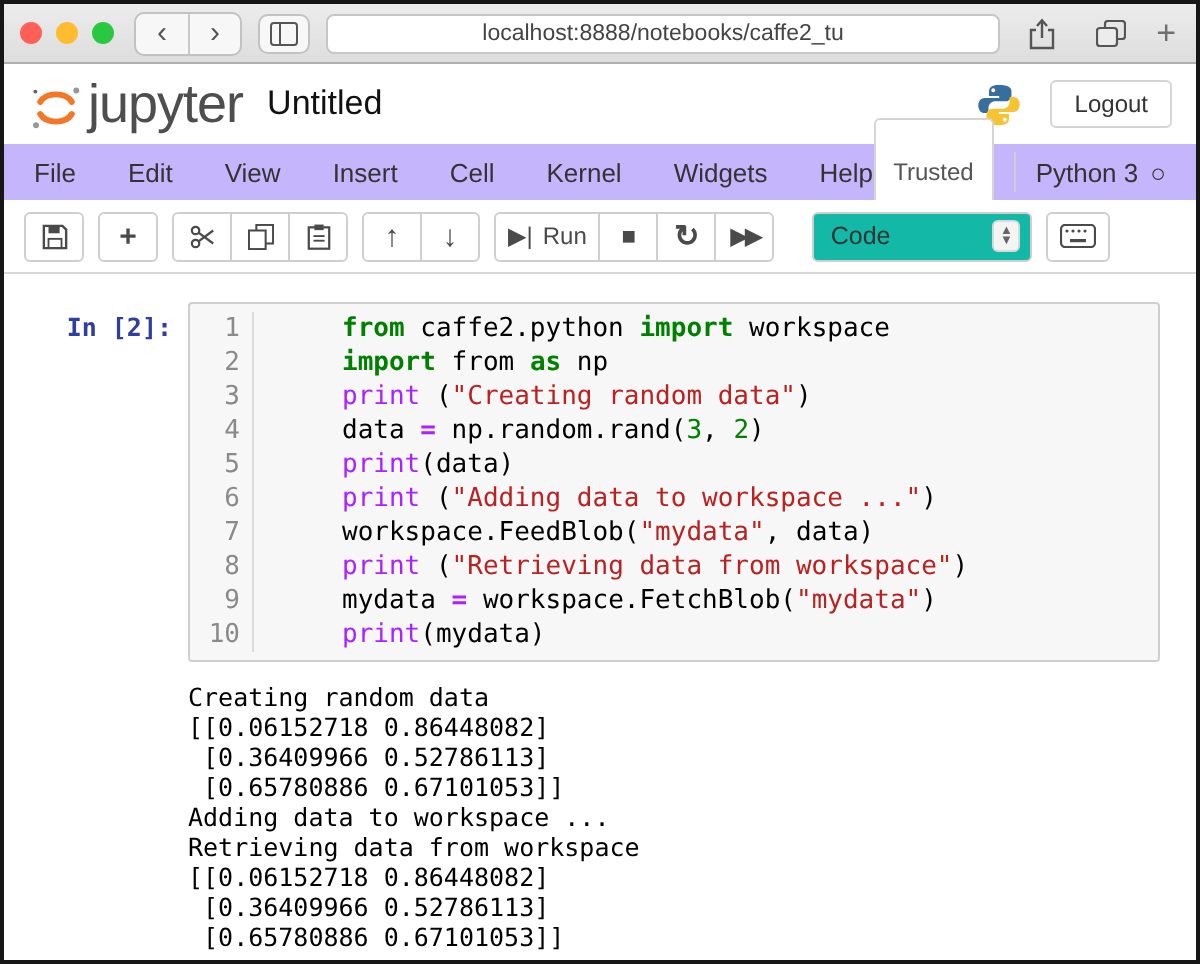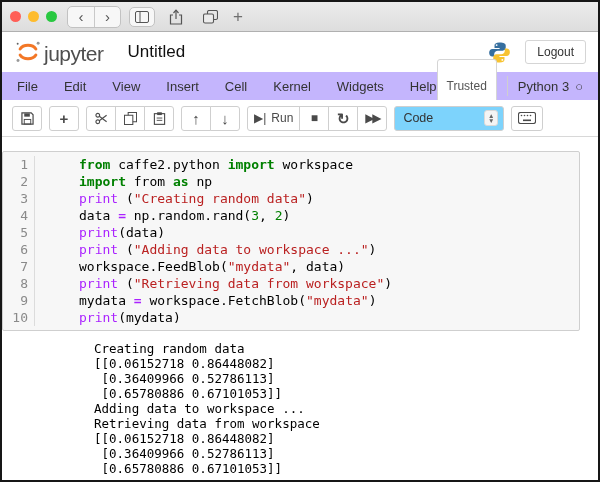--- a/index.html
+++ b/index.html
@@ -18,22 +18,22 @@
   .nav-btn { width:26px; height:20px; display:flex; align-items:center; justify-content:center; color:#555; font-size:15px; line-height:1; }
   .nav-btn + .nav-btn { border-left:1px solid #c9c9c9; }
   .chrome-btn { width:26px; height:20px; border:1px solid #c2c2c2; border-radius:5px; background:#f7f7f7; display:flex; align-items:center; justify-content:center; }
   .chrome-btn.borderless { border:none; background:transparent; }
   .addr { flex:1; height:20px; background:#fff; border:1px solid #c6c6c6; border-radius:4px; display:flex; align-items:center; justify-content:center; font-size:11.5px; color:#444; overflow:hidden; white-space:nowrap; }
   .newtab { font-size:17px; color:#6f6f6f; padding:0 2px; }
 
   
   .jheader { height:40px; flex:0 0 40px; display:flex; align-items:center; padding:0 12px; background:#fff; }
   .logo { display:flex; align-items:flex-end; gap:2px; }
-  .logo-text { font-size:21px; color:#4e4e4e; letter-spacing:-0.5px; }
-  .nb-title { margin-left:24px; font-size:17px; color:#111; }
+  .logo-text { font-size:27px; color:#4e4e4e; letter-spacing:-0.5px; }
+  .nb-title { margin-left:12px; font-size:17px; color:#111; }
   .jheader-right { margin-left:auto; display:flex; align-items:center; gap:14px; }
   .logout { border:1px solid #d5d5d5; border-radius:3px; padding:4px 11px; font-size:12px; color:#333; background:#fff; }
 
   
   .menubar { height:28px; flex:0 0 28px; display:flex; align-items:center; padding:0 15px; font-size:13px; color:#333; background:#c4b5fd; }
   .menu-items { display:flex; gap:26px; }
   .menu-item { cursor:default; }
   .menu-right { margin-left:auto; display:flex; align-items:center; }
   .trusted { border:1px solid #d5d5d5; border-radius:3px; padding:19px 9px; font-size:12px; color:#555; background:#fff; margin-right:10px; }
   .kernel { display:flex; align-items:center; gap:6px; border-left:1px solid #cfcfcf; padding-left:10px; font-size:13px; color:#333; height:20px; }
@@ -41,21 +41,21 @@
 
   
   .toolbar { height:37px; flex:0 0 37px; display:flex; align-items:center; padding:0 10px; gap:7px; background:#fff; border-bottom:1px solid #d8d8d8; }
   .btn-group { display:flex; }
   .tbtn { min-width:30px; height:25px; background:#fff; border:1px solid #cfcfcf; display:flex; align-items:center; justify-content:center; font-size:12px; color:#4a4a4a; padding:0 6px; gap:5px; margin-left:-1px; }
   .btn-group .tbtn:first-child { margin-left:0; border-top-left-radius:3px; border-bottom-left-radius:3px; }
   .btn-group .tbtn:last-child { border-top-right-radius:3px; border-bottom-right-radius:3px; }
   .tbtn .glyph { font-size:12px; line-height:1; }
   .tbtn .glyph.big { font-size:15px; font-weight:bold; }
   .tbtn svg { display:block; }
-  .cell-type { width:110px; height:25px; border:1px solid #cfcfcf; border-radius:3px; display:flex; align-items:center; justify-content:space-between; padding:0 5px 0 8px; font-size:12.5px; color:#333; background:#7dd3fc; }
+  .cell-type { width:110px; height:25px; border:1px solid #cfcfcf; border-radius:3px; display:flex; align-items:center; justify-content:space-between; padding:0 5px 0 8px; font-size:12.5px; color:#333; background:#14b8a6;margin-left:12px; }
   .stepper { display:flex; flex-direction:column; align-items:center; line-height:5px; font-size:6.5px; color:#666; border:1px solid #d9d9d9; border-radius:3px; padding:2px 3px; background:#f4f4f4; }
 
   
   .nb-body { flex:1; background:#fff; padding-top:14px; overflow:hidden; }
   .cell-row { display:flex; padding-right:18px; }
   .prompt-col { flex:0 0 92px; text-align:right; padding:5px 8px 0 0; font-family:"DejaVu Sans Mono", monospace; font-size:12.5px; font-weight:bold; color:#303F9F; }
   .input-box { flex:1; border:1px solid #cfcfcf; border-radius:2px; background:#f7f7f7; padding:4px 0; display:flex; font-family:"DejaVu Sans Mono", monospace; font-size:13px; line-height:17px; }
   .gutter { flex:0 0 32px; text-align:right; padding-right:6px; color:#8a8a8a; border-right:1px solid #dcdcdc; }
   .code-lines { padding-left:8px; }
   .code-line { white-space:pre;margin-left:36px; }
@@ -85,20 +85,23 @@
       <span class="nav-btn">
           <span>›</span>
         </span>
     </div>
     <span class="chrome-btn">
       <svg width="14" height="12" viewBox="0 0 14 12">
           <rect x="0.5" y="0.5" width="13" height="11" rx="1.5" fill="none" stroke="#555"></rect>
           <line x1="5" y1="0.5" x2="5" y2="11.5" stroke="#555"></line>
         </svg>
     </span>
+    <div class="addr">
+      <span>localhost:8888/notebooks/caffe2_tu</span>
+    </div>
     <span class="chrome-btn borderless">
       <svg width="14" height="16" viewBox="0 0 14 16">
           <path d="M4 6 H1.5 V15 H12.5 V6 H10" fill="none" stroke="#555" stroke-width="1.2"></path>
           <line x1="7" y1="1.5" x2="7" y2="10" stroke="#555" stroke-width="1.2"></line>
           <path d="M4.5 4 L7 1.2 L9.5 4" fill="none" stroke="#555" stroke-width="1.2"></path>
         </svg>
     </span>
     <span class="chrome-btn borderless">
       <svg width="15" height="14" viewBox="0 0 15 14">
           <rect x="4.5" y="0.5" width="10" height="9" rx="1.5" fill="none" stroke="#555" stroke-width="1.1"></rect>
@@ -229,20 +232,21 @@
             <circle cx="9.5" cy="3.5" r="0.8" fill="#4a4a4a"></circle>
             <circle cx="12.5" cy="3.5" r="0.8" fill="#4a4a4a"></circle>
             <rect x="5" y="7.5" width="8" height="1.6" fill="#4a4a4a"></rect>
           </svg>
       </span>
     </div>
   </div>
 
   <div class="nb-body">
     <div class="cell-row">
+      <div class="prompt-col">In [2]:</div>
       <div class="input-box">
         <div class="gutter">
             <div>1</div>
             <div>2</div>
             <div>3</div>
             <div>4</div>
             <div>5</div>
             <div>6</div>
             <div>7</div>
             <div>8</div>

